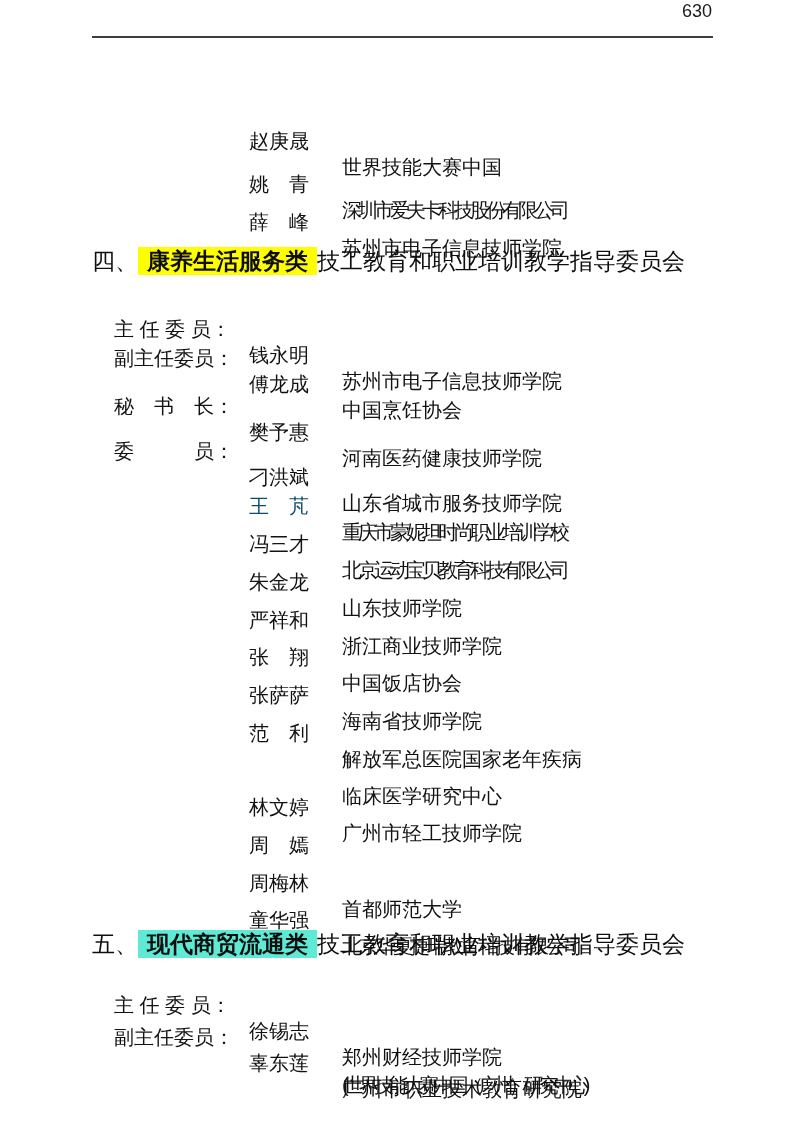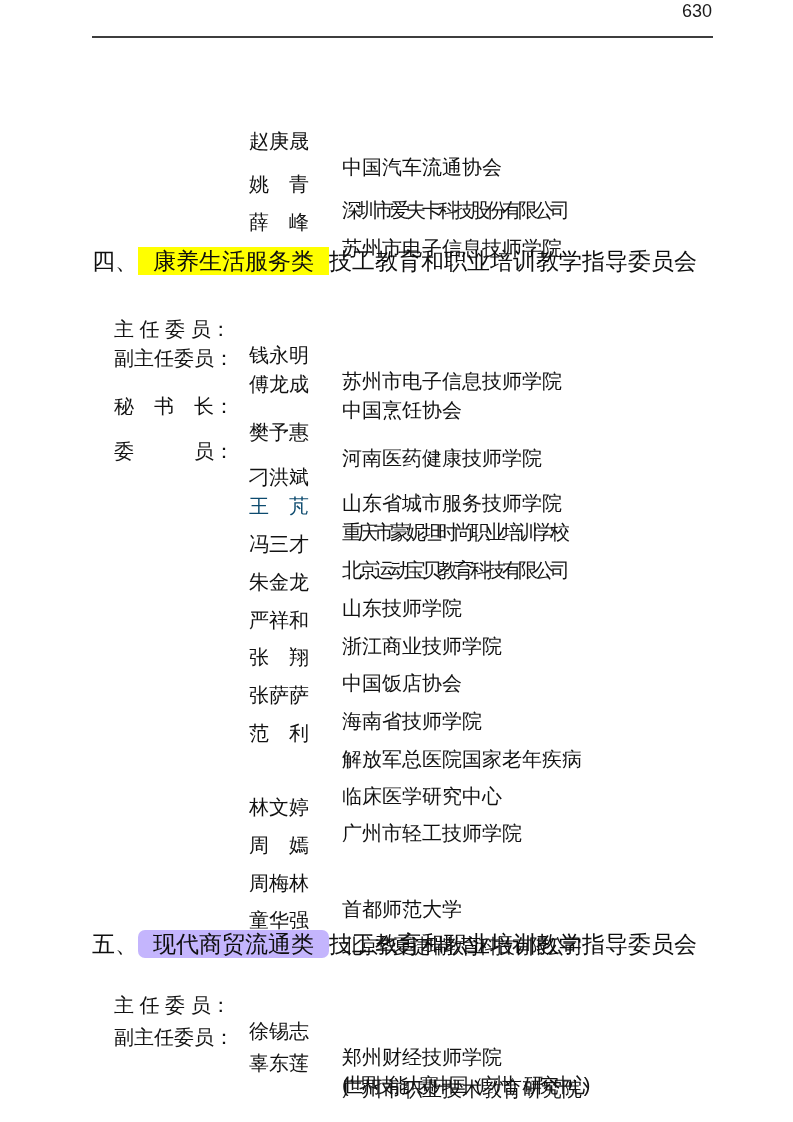--- a/index.html
+++ b/index.html
@@ -26,35 +26,35 @@
     font-size: 20px; white-space: pre; text-align: center;
   }
   .label { position: absolute; left: 110px; white-space: pre; }
   .name  { position: absolute; left: 245px; white-space: pre; }
   .org   { position: absolute; left: 338px; white-space: pre; }
   .heading {
     position: absolute; left: 92px;
     font-size: 23px; line-height: 30px; white-space: pre;
     color: #0e0e0e;
   }
-  .hl { padding: 1px 15px; }
+  .hl { padding: 1px 9px; font-weight: bold; }
   .cn3 { letter-spacing: -3px; }
   .cn4 { letter-spacing: -4px; }
   .cn5 { letter-spacing: -5px; }
   .light { color: #0c4a6e; }
 </style>
 </head>
 <body>
 
 <div class="page-number">630</div>
 <div class="rule" style="background-color: rgb(61, 61, 61);"></div>
 
 <div class="row" style="top:102px">
   <span class="name">赵庚晟</span>
-  <span class="org">中国汽车流通协会</span>
+  <span class="org">世界技能大赛中国</span>
 </div>
 <div class="row" style="top:145px">
   <span class="name">姚　青</span>
   <span class="org cn4">深圳市爱夫卡科技股份有限公司</span>
 </div>
 <div class="row" style="top:183px">
   <span class="name">薛　峰</span>
   <span class="org">苏州市电子信息技师学院</span>
 </div>
 
@@ -122,21 +122,21 @@
 </div>
 <div class="row" style="top:844px">
   <span class="name">周梅林</span>
   <span class="org">首都师范大学</span>
 </div>
 <div class="row" style="top:881px">
   <span class="name">童华强</span>
   <span class="org cn3">北京华夏捷瑞教育科技有限公司</span>
 </div>
 
-<div class="heading" style="top:929px"><span>五、</span><span class="hl" style="background-color: #c4b5fd; border-radius: 7px;">现代商贸流通类</span><span>技工教育和职业培训教学指导委员会</span></div>
+<div class="heading" style="top:929px"><span>五、</span><span class="hl" style="background-color: #5eead4;">现代商贸流通类</span><span>技工教育和职业培训教学指导委员会</span></div>
 
 <div class="row" style="top:966px">
   <span class="label">主 任 委 员：</span>
   <span class="name">徐锡志</span>
   <span class="org">郑州财经技师学院</span>
 </div>
 <div class="row" style="top:998px">
   <span class="label">副主任委员：</span>
   <span class="name">辜东莲</span>
   <span class="org">广州市职业技术教育研究院</span>

